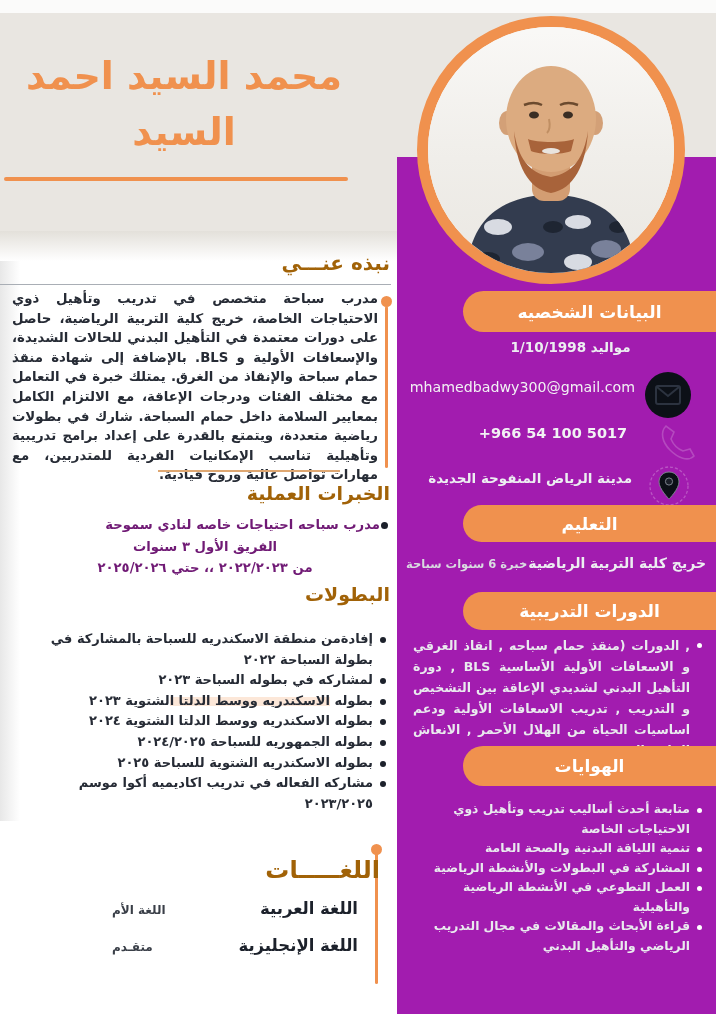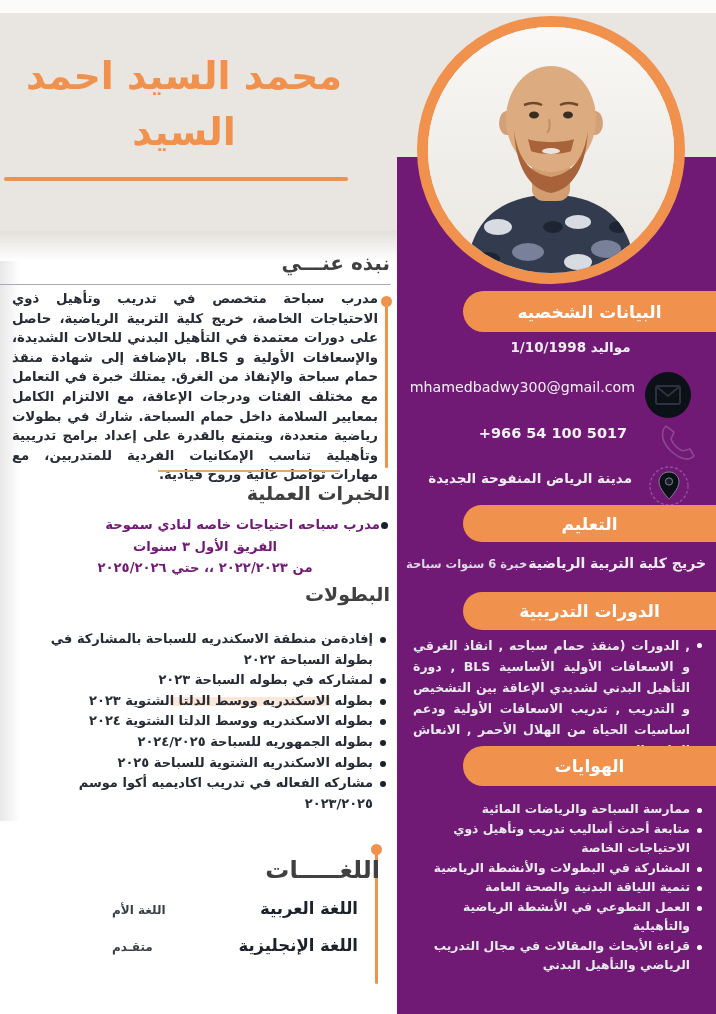--- a/index.html
+++ b/index.html
@@ -8,31 +8,31 @@
   .abs{position:absolute;}
 
   
   .top-strip{left:0;top:0;width:716px;height:13px;background:#fbfbfa;}
   .bg-top{left:0;top:13px;width:716px;height:144px;background:#e9e6e1;}
   .bg-left{left:0;top:157px;width:397px;height:74px;background:#e9e6e1;}
   .fade{left:0;top:231px;width:397px;height:30px;background:linear-gradient(#e3e0da,#ffffff);}
   .left-shade{left:0;top:261px;width:20px;height:560px;background:linear-gradient(to right,rgba(90,90,90,.14),rgba(90,90,90,0));}
 
   
-  .panel{left:397px;top:157px;width:319px;height:857px;background:#701a75;}
+  .panel{left:397px;top:157px;width:319px;height:857px;background:#a21caf;}
 
   
   .name{left:8px;top:48px;width:352px;text-align:center;color:#f0914e;font-weight:700;font-size:38px;line-height:56px;direction:rtl;}
   .name-rule{left:4px;top:177px;width:344px;height:4px;background:#f0914e;border-radius:2px;}
 
   
   .photo{left:417px;top:16px;width:268px;height:268px;border-radius:50%;border:11px solid #f0914e;box-sizing:border-box;background:#f3f1ed;overflow:hidden;}
 
   
-  .sec-title{color:#404040;font-weight:700;direction:rtl;text-align:right;}
+  .sec-title{color:#a16207;font-weight:700;direction:rtl;text-align:right;}
   .about-title{left:150px;top:251px;width:240px;font-size:20px;}
   .title-rule{left:0;top:284px;width:391px;height:1px;background:#a9aeb5;}
   .about-text{left:12px;top:289px;width:366px;color:#262b35;font-size:13.3px;font-weight:700;line-height:19.6px;direction:rtl;text-align:justify;}
   .v-accent{width:3px;background:#f0914e;border-radius:2px;}
   .dot-accent{width:11px;height:11px;border-radius:50%;background:#f0914e;}
   .about-sep{left:158px;top:470px;width:182px;height:2px;background:#dfa771;}
 
   .exp-title{left:150px;top:482px;width:240px;font-size:19px;}
   .exp-item{left:30px;top:514px;width:350px;direction:rtl;color:#701a75;font-size:13.2px;font-weight:700;line-height:21.5px;}
   .exp-l1{text-align:right;}
@@ -139,24 +139,23 @@
         <span>الدورات التدريبية</span>
       </div>
     <ul class="abs list panel-list courses-list">
         <li><span>, الدورات (منقذ حمام سباحه , انقاذ الغرقي و الاسعافات الأولية الأساسية BLS , دورة التأهيل البدني لشديدي الإعاقة بين التشخيص و التدريب , تدريب الاسعافات الأولية ودعم اساسيات الحياة من الهلال الأحمر , الانعاش القلبي الرئوي CPR</span></li>
       </ul>
 
     <div class="abs pill pill4">
         <span>الهوايات</span>
       </div>
     <ul class="abs list panel-list hobby-list">
-        <li><span>ممارسة السباحة والرياضات المائية</span></li>
         <li><span>متابعة أحدث أساليب تدريب وتأهيل ذوي الاحتياجات الخاصة</span></li>
+        <li><span>تنمية اللياقة البدنية والصحة العامة</span></li>
         <li><span>المشاركة في البطولات والأنشطة الرياضية</span></li>
-        <li><span>تنمية اللياقة البدنية والصحة العامة</span></li>
         <li><span>العمل التطوعي في الأنشطة الرياضية والتأهيلية</span></li>
         <li><span>قراءة الأبحاث والمقالات في مجال التدريب الرياضي والتأهيل البدني</span></li>
       </ul>
   </div>
 
   <div class="abs name">
     <div>محمد السيد احمد</div>
     <div>السيد</div>
   </div>
   <div class="abs name-rule"></div>

